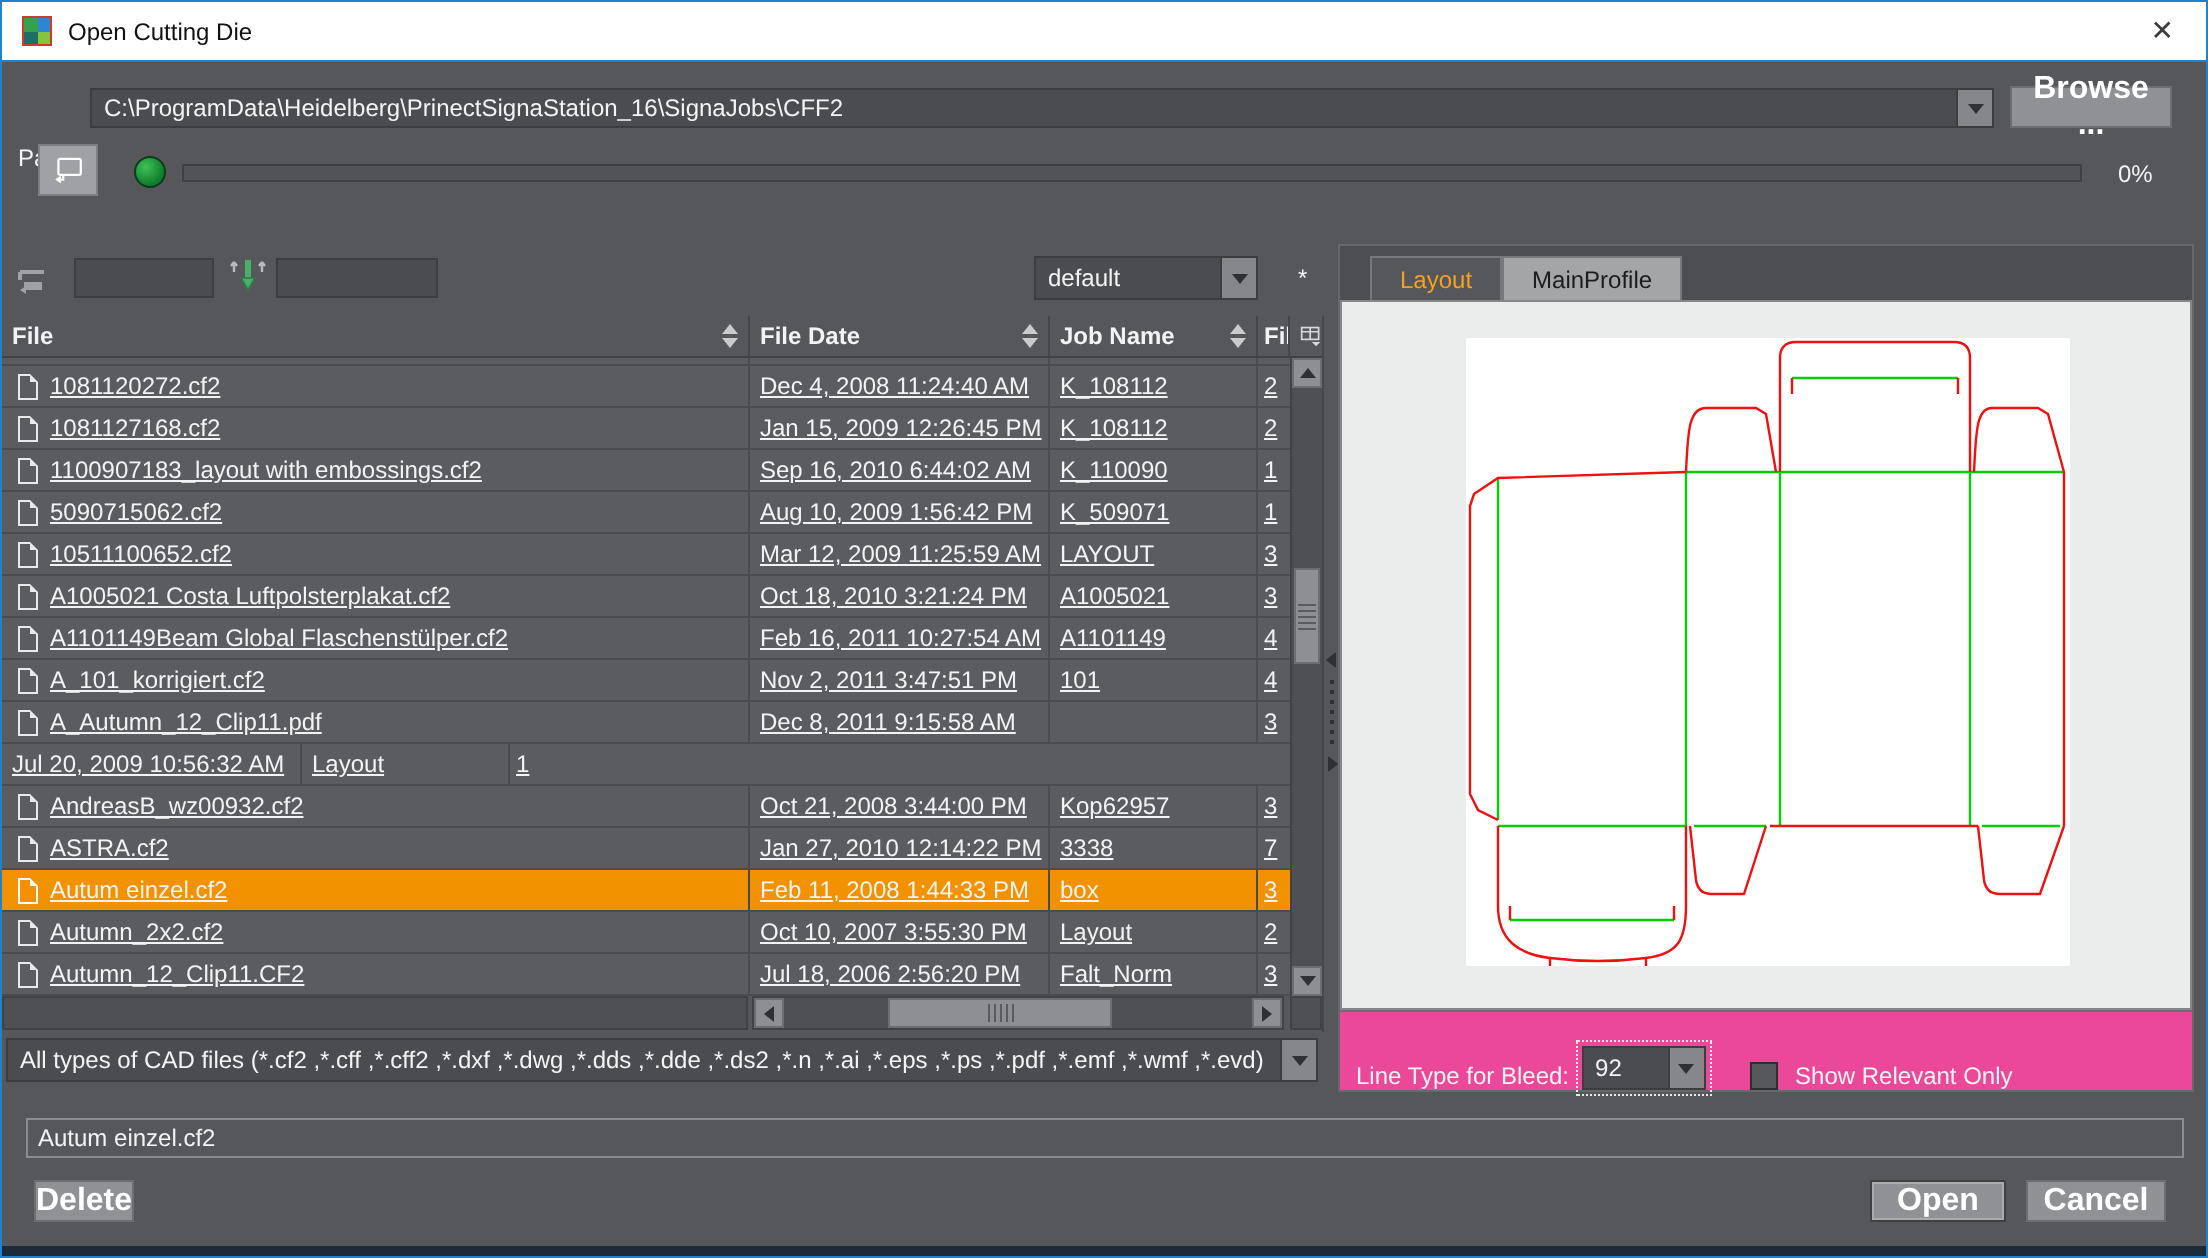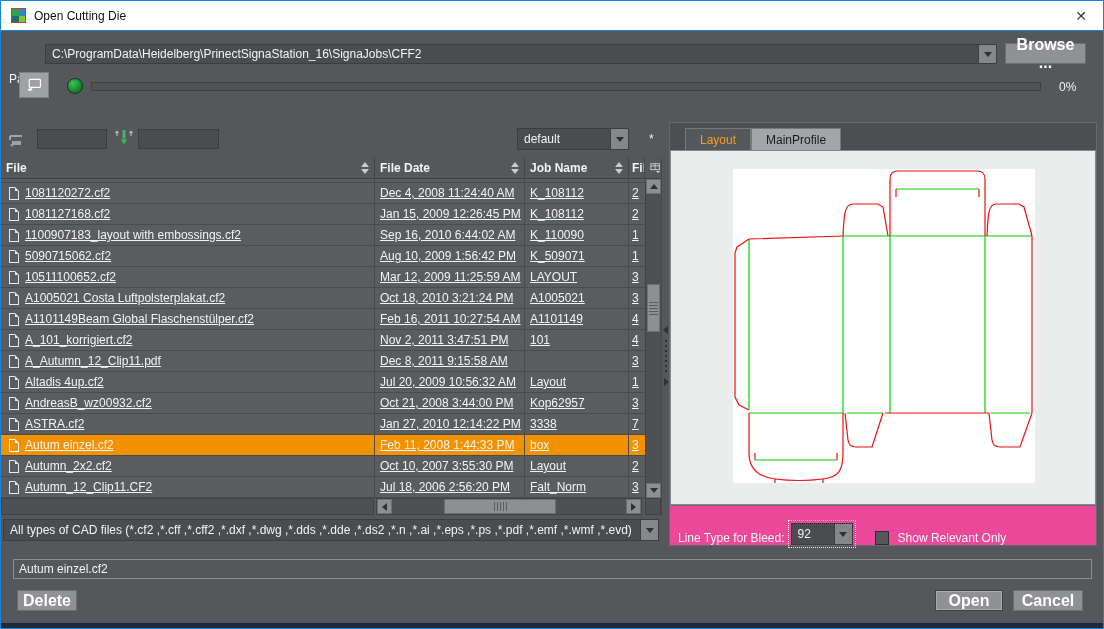--- a/index.html
+++ b/index.html
@@ -99,21 +99,21 @@
   .preview{position:absolute;top:27px;left:0;right:0;bottom:40px;background:#ebecec;border:1px solid #85878a;}
   .canvas{position:absolute;left:62px;top:18px;width:302px;height:314px;background:#fff;}
   .canvas svg{display:block;}
   .cut{stroke:#ef1010;fill:none;stroke-width:1.2;}
   .crease{stroke:#07cf07;fill:none;stroke-width:1.2;}
   .preview-bar{position:absolute;left:0;right:0;bottom:0;height:40px;background:#ec4899;border-top:1px solid #6d6f72;display:flex;align-items:flex-end;padding-left:8px;}
   .bleed-combo{width:62px;height:22px;outline:1px dotted #eaeaea;outline-offset:2px;margin-left:6px;}
   .checkbox{width:14px;height:14px;border:1px solid #2c2e30;background:#55575b;margin-left:22px;margin-right:9px;}
   
   .filename{position:absolute;top:527px;left:12px;width:1079px;height:20px;background:#55575b;border:1px solid #8a8c8e;color:#f2f3f4;font-family:inherit;font-size:12px;padding:0 5px;}
-  .btn-delete{position:absolute;top:558px;left:16px;width:60px;}
+  .btn-delete{position:absolute;top:558px;left:16px;width:50px;}
   .btn-open{position:absolute;top:558px;left:934px;width:68px;border:1px solid #3f4143;box-shadow:0 0 0 1px #a9abad inset;}
   .btn-cancel{position:absolute;top:558px;left:1012px;width:70px;}
   .ico{display:block;}
 </style>
 </head>
 <body>
 
 <div class="window">
   <div class="titlebar">
     <span class="app-icon">
@@ -302,24 +302,20 @@
     <div class="c name">
               <span class="doc"></span>
               <span>A_Autumn_12_Clip11.pdf</span>
             </div>
     <div class="c date">Dec 8, 2011 9:15:58 AM</div>
     <div class="c job"></div>
     <div class="c fil">3</div>
   </div>
 
   <div class="trow">
-    <div class="c name">
-              <span class="doc"></span>
-              <span>Altadis 4up.cf2</span>
-            </div>
     <div class="c date">Jul 20, 2009 10:56:32 AM</div>
     <div class="c job">Layout</div>
     <div class="c fil">1</div>
   </div>
 
   <div class="trow">
     <div class="c name">
               <span class="doc"></span>
               <span>AndreasB_wz00932.cf2</span>
             </div>

